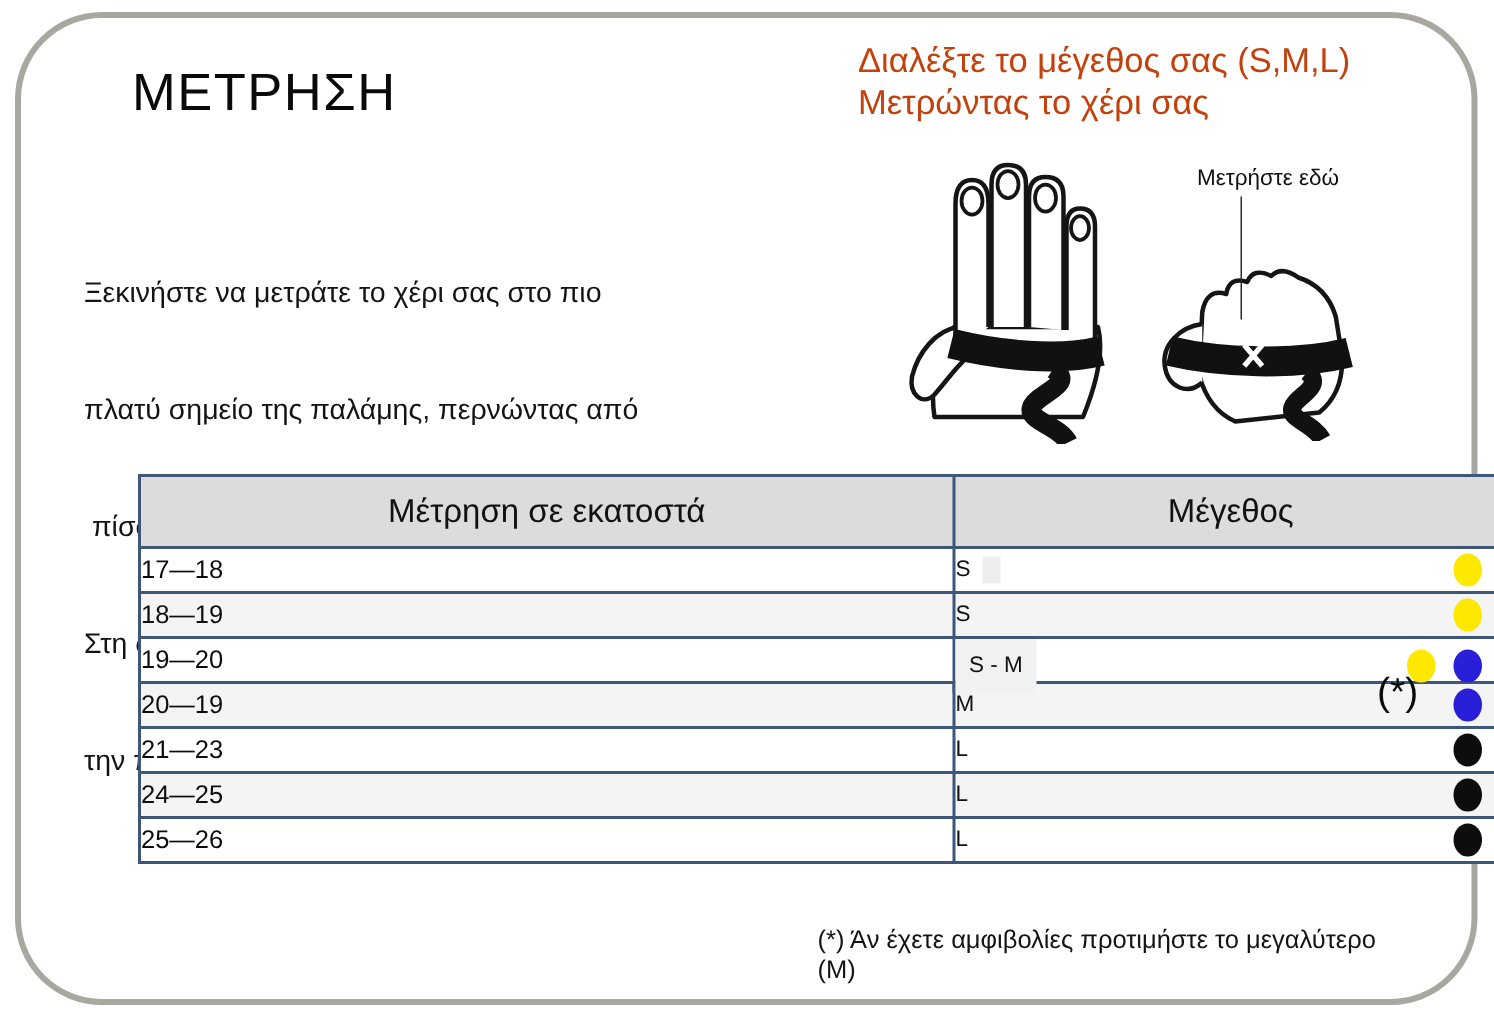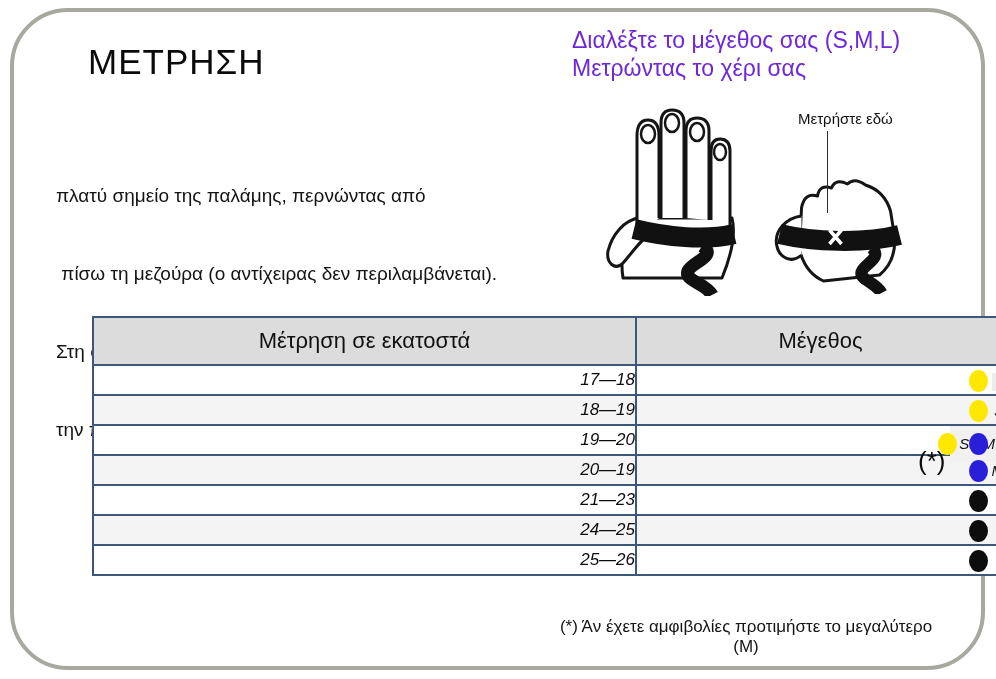--- a/index.html
+++ b/index.html
@@ -17,21 +17,21 @@
     border:4px solid var(--page-border,#a8a8a0);
     border-radius:58px;
     pointer-events:none;
   }
   .title{
     position:absolute;left:88px;top:42px;
     font-size:35px;letter-spacing:1px;color:#0a0a0a;
   }
   .subtitle{
     position:absolute;left:572px;top:26px;
-    font-size:23px;line-height:28px;color:#6d28d9;
+    font-size:23px;line-height:28px;color:#c2410c;
   }
   .instructions{
     position:absolute;left:56px;top:131px;
     font-size:19px;line-height:26px;color:#141414;
     white-space:pre;
   }
   
   .hand-open{position:absolute;left:602px;top:106px;width:158px;height:190px;}
   .hand-fist{position:absolute;left:770px;top:176px;width:138px;height:118px;}
   .measure-label{
@@ -59,58 +59,59 @@
   .t-header .cell{text-align:center;}
   .t-header .cell:first-child{border-right:2px solid var(--table-border,#3d5778);}
   .t-row{
     display:grid;grid-template-columns:543px 1fr;
     height:28px;line-height:28px;
     border-bottom:2px solid var(--table-border,#3d5778);
     background:#fff;
   }
   .t-body .t-row:last-child{border-bottom:none;}
   .t-body .t-row:nth-child(even){background:var(--row-alt-bg,#f4f4f4);}
-  .t-row .cell{text-align:right;font-style:italic;}
+  .t-row .cell{text-align:left;}
   .t-row .cell:first-child{border-right:2px solid var(--table-border,#3d5778);}
   .range{font-size:17px;color:#0d0d0d;}
   .size{position:relative;font-size:15px;}
   .size-label{display:inline-block;vertical-align:middle;}
   .t-body .t-row:nth-child(1) .size-label::after{
     content:"";display:inline-block;width:12px;height:18px;
     background:#ededed;margin-left:8px;vertical-align:middle;
   }
   .t-body .t-row:nth-child(3) .size-label{background:#f1f1f1;padding:4px 9px;}
   .dots{
     position:absolute;right:16px;top:50%;transform:translateY(-50%);
     display:flex;gap:12px;align-items:center;
   }
   .dot{display:inline-block;width:19px;height:22px;border-radius:50%;}
   .star-note{
     position:absolute;left:918px;top:446px;
     font-size:26px;color:#0a0a0a;
   }
   .footnote{
     position:absolute;left:545px;top:617px;width:402px;
-    text-align:center;font-size:17px;color:#141414;
+    font-size:17px;color:#141414;
   }
 </style>
 </head>
 <body>
 
 <div class="page">
   <div class="page-frame"></div>
 
   <div class="title">ΜΕΤΡΗΣΗ</div>
 
   <div class="subtitle">
     <div>Διαλέξτε το μέγεθος σας (S,M,L)</div>
     <div>Μετρώντας το χέρι σας</div>
   </div>
 
   <div class="instructions">
+    <div>Ξεκινήστε να μετράτε το χέρι σας στο πιο</div>
     <div>πλατύ σημείο της παλάμης, περνώντας από</div>
     <div> πίσω τη μεζούρα (ο αντίχειρας δεν περιλαμβάνεται).</div>
     <div>Στη συνέχεια σφίξτε τη γροθιά σας, μετρήστε</div>
     <div>την περιφέρεια της και σημειώστε το μέγεθος σε εκατοστά.</div>
   </div>
 
   <svg class="hand-open" viewBox="0 0 150 190">
     <path d="M30 112 C22 120 13 146 17 172 L116 172 C125 150 130 128 126 112 Z" fill="#fff" stroke="#151515" stroke-width="3" stroke-linejoin="round"></path>
     <path d="M33 112 C18 114 6 129 2 145 C0 157 9 165 17 157 C25 148 31 139 39 132" fill="#fff" stroke="#151515" stroke-width="3" stroke-linejoin="round"></path>
     <path d="M31 130 L31 30 Q31 14 42 14 Q53 14 53 30 L53 112" fill="#fff" stroke="#151515" stroke-width="3"></path>

